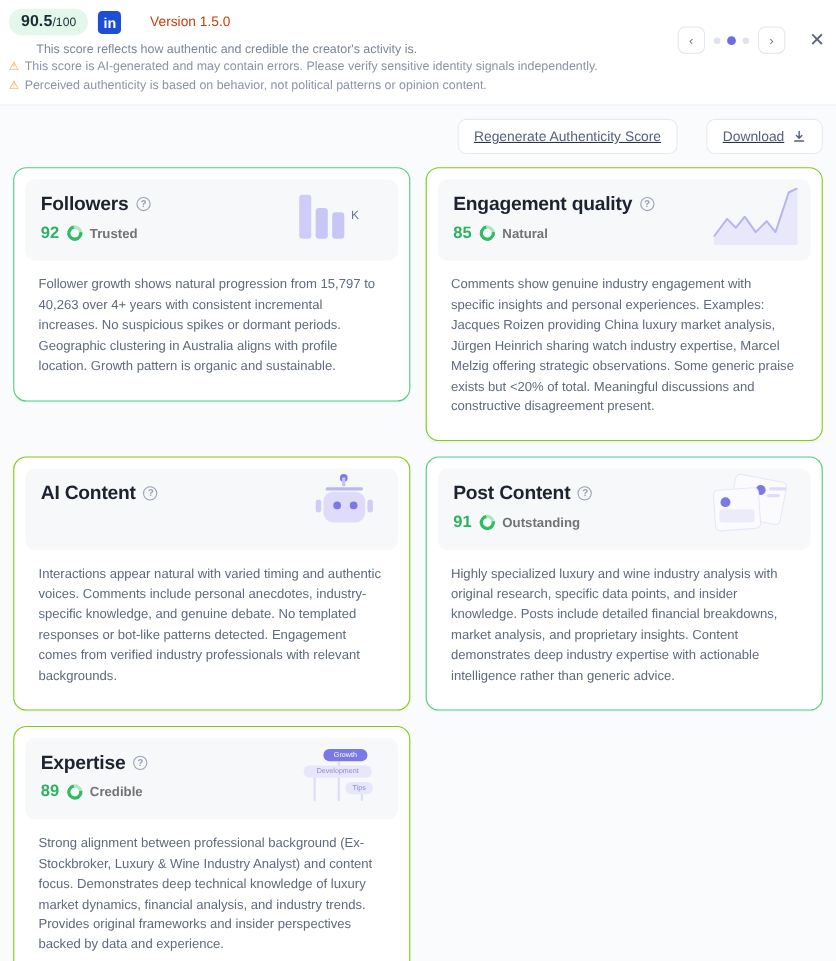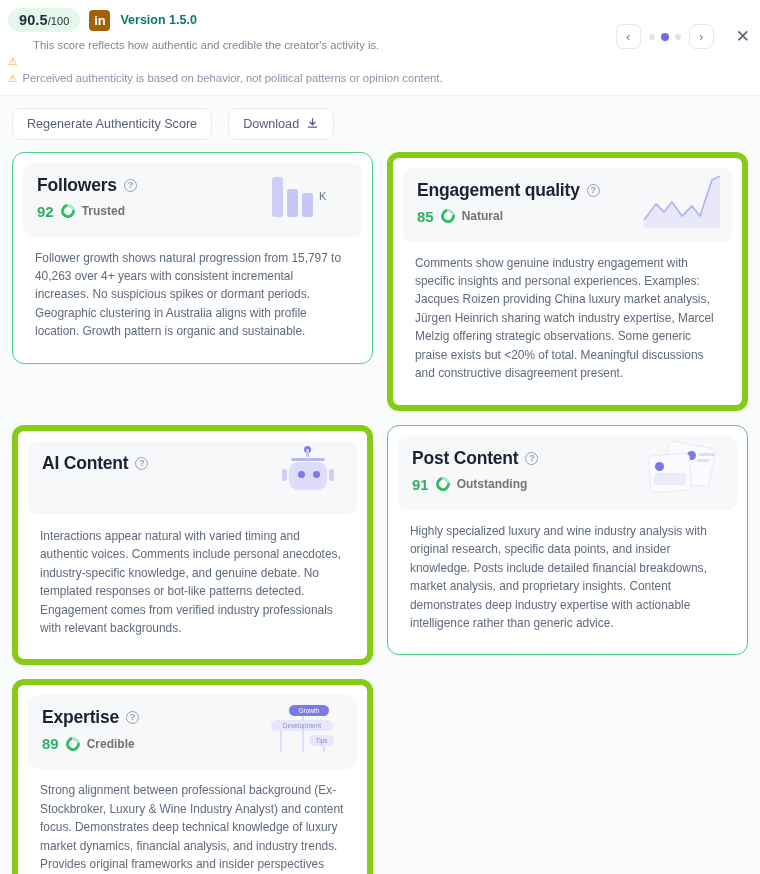--- a/index.html
+++ b/index.html
@@ -30,39 +30,39 @@
     border-radius: 999px;
     padding: 4px 11px 4px 11px;
     font-size: 14.5px;
     font-weight: 700;
     letter-spacing: .1px;
     white-space: nowrap;
   }
   .score-pill .denom { font-size: 11px; font-weight: 400; }
   .li-icon {
     width: 21px; height: 21px;
-    background: #a16207;
+    background: #1d4ed8;
     border-radius: 4px;
     color: #fff;
     font-size: 13px; font-weight: 700;
     display: flex; align-items: center; justify-content: center;
     font-family: "Liberation Sans", sans-serif;
     line-height: 1;
   }
   .app-title {
     font-size: 19px;
     font-weight: 700;
     color: #1b2230;
     letter-spacing: -.2px;
   }
   .app-version {
     font-size: 12.5px;
-    color: #0f766e;
-    font-weight: 700;
-    margin-left: 1px;
+    color: #c2410c;
+    font-weight: 400;
+    margin-left: 17px;
     align-self: center;
   }
   .subtitle {
     font-size: 11.3px;
     color: #7b8796;
     margin-top: 3px;
     line-height: 1.45;
     margin-left: 25px;
   }
   .warn-line {
@@ -99,22 +99,23 @@
     cursor: pointer; font-weight: 400;
   }
 
   
   .body {
     background: #fafbfc;
     padding: 12px 12px 0 12px;
     height: 874px;
   }
   .actions {
-    display: flex; gap: 16px;
+    display: flex; justify-content: flex-end; gap: 26px;
     margin-bottom: 12px;
+    text-decoration: underline;
   }
   .btn {
     background: #ffffff;
     border: 1px solid #e6eaf0;
     border-radius: 8px;
     padding: 8px 14px;
     font-size: 12.6px;
     color: #55607a;
     cursor: pointer;
     display: flex; align-items: center; gap: 7px;
@@ -123,21 +124,21 @@
 
   .grid {
     display: grid;
     grid-template-columns: 1fr 1fr;
     column-gap: 14px;
     row-gap: 14px;
     align-items: start;
   }
   .card {
     background: #ffffff;
-    border: 6px solid #84cc16;
+    border: 1px solid #84cc16;
     border-radius: 12px;
     padding: 10px;
     box-shadow: 0 1px 2px rgba(23,35,60,.04);
   }
   .card.highlight { border: 1.4px solid #4fce86; }
 
   .card-head {
     background: #f7f8fa;
     border-radius: 9px;
     padding: 12px 14px 12px 14px;
@@ -233,20 +234,21 @@
   <div class="header-top">
     <div class="score-pill">
       <span>90.5</span><span class="denom">/100</span>
     </div>
     <div class="li-icon">in</div>
     <div class="app-version">Version 1.5.0</div>
   </div>
   <div class="subtitle">This score reflects how authentic and credible the creator's activity is.</div>
   <div class="warn-line">
     <span class="warn-ico">⚠</span>
+    <span>This score is AI-generated and may contain errors. Please verify sensitive identity signals independently.</span>
   </div>
   <div class="warn-line">
     <span class="warn-ico">⚠</span>
     <span>Perceived authenticity is based on behavior, not political patterns or opinion content.</span>
   </div>
 
   <div class="nav-cluster">
     <div class="nav-btn">‹</div>
     <div class="dots">
       <span class="dot"></span>

